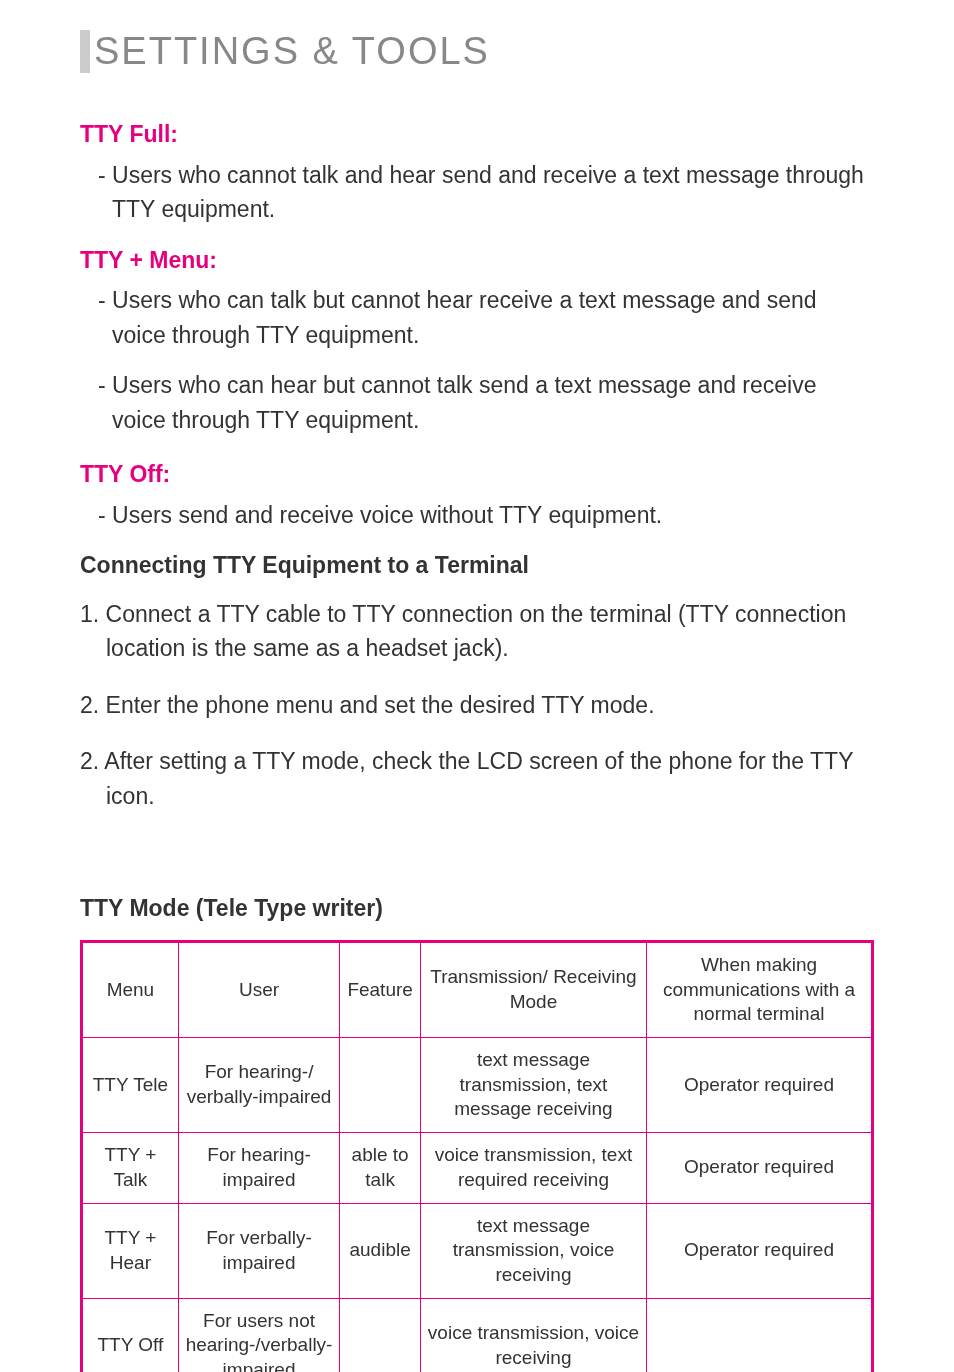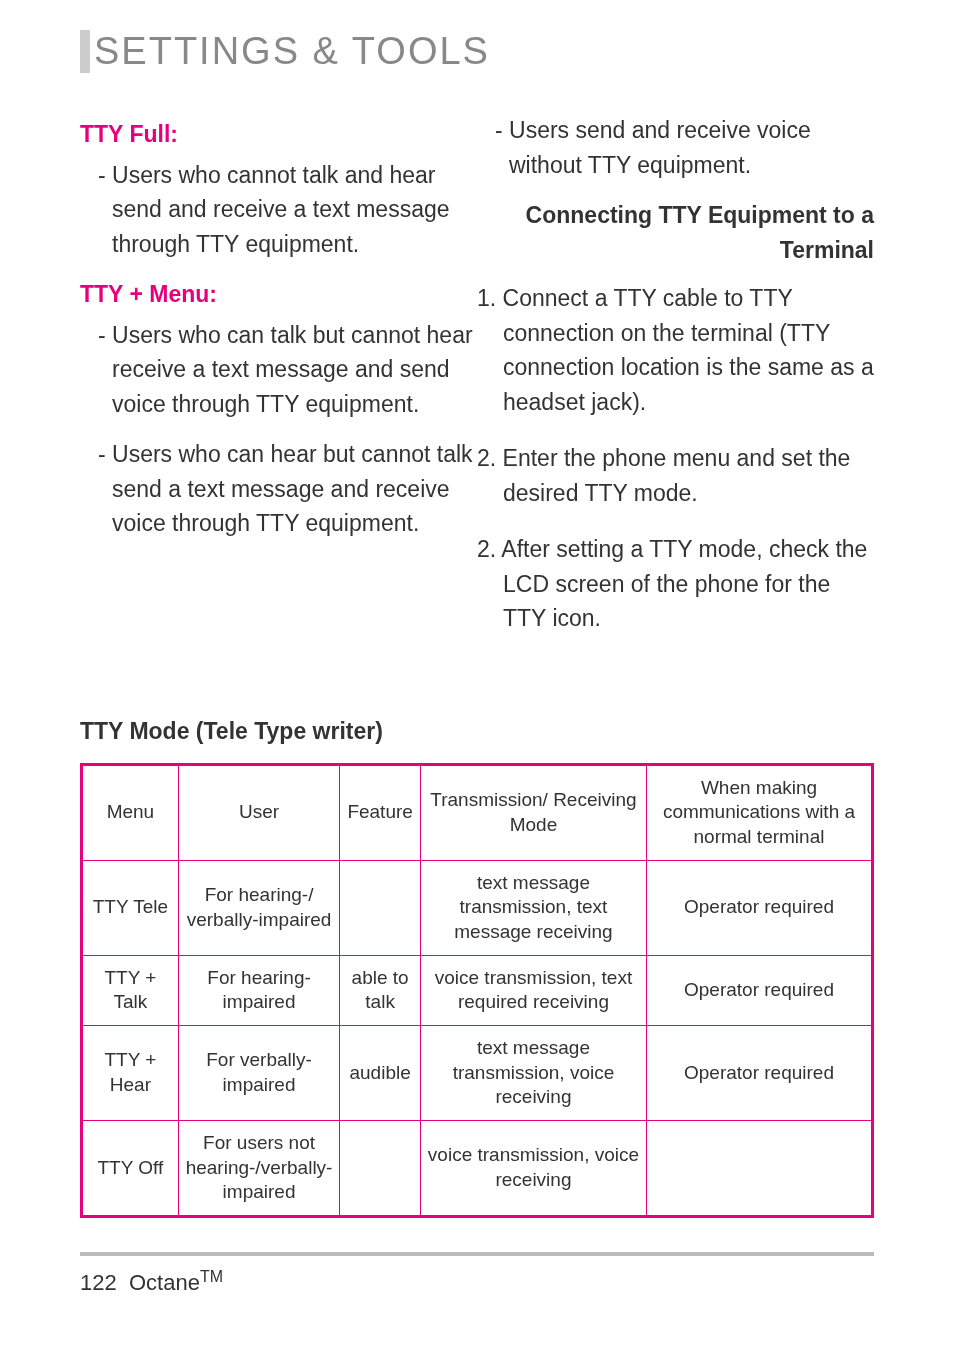--- a/index.html
+++ b/index.html
@@ -17,20 +17,21 @@
     font-weight: 300;
     color: #888;
     letter-spacing: 2px;
     border-left: 10px solid #ccc;
     padding-left: 4px;
     margin-bottom: 40px;
     font-family: "Helvetica Neue", Arial, sans-serif;
   }
   .columns {
     display: flex;
+    flex-direction: column;
   }
   .col {
     flex: 1;
     font-size: 23px;
     line-height: 1.5;
     color: #333;
   }
   .mode-title {
     color: #e6007e;
     font-weight: 600;
@@ -42,21 +43,20 @@
     padding-left: 32px;
     text-indent: -14px;
     margin-bottom: 16px;
   }
   .section-heading {
     font-weight: 600;
     font-size: 23px;
     color: #333;
     margin-top: 10px;
     margin-bottom: 14px;
-    text-align: right;
   }
   .numlist {
     padding-left: 26px;
   }
   .numlist p {
     text-indent: -26px;
     margin-bottom: 22px;
   }
   .table-title {
     font-size: 23px;
@@ -108,20 +108,21 @@
     <div class="mode-title">TTY Full:</div>
     <p class="mode-desc">- Users who cannot  talk and hear send and receive a text message through TTY equipment.</p>
 
     <div class="mode-title">TTY + Menu:</div>
     <p class="mode-desc">- Users who can talk but cannot hear receive a text message and send voice through TTY equipment.</p>
 
     <p class="mode-desc">- Users who can hear but cannot talk send a text message and receive voice through TTY equipment.</p>
   </div>
 
   <div class="col">
+    <div class="mode-title">TTY Off:</div>
     <p class="mode-desc">- Users send and receive voice without TTY equipment.</p>
 
     <div class="section-heading">Connecting TTY Equipment to a Terminal</div>
     <div class="numlist">
       <p>1. Connect a TTY cable to TTY connection on the terminal (TTY connection location is the same as a headset jack).</p>
       <p>2. Enter the phone menu and set the desired TTY mode.</p>
       <p>2. After setting a TTY mode, check the LCD screen of the phone for the TTY icon.</p>
     </div>
   </div>
 </div>

